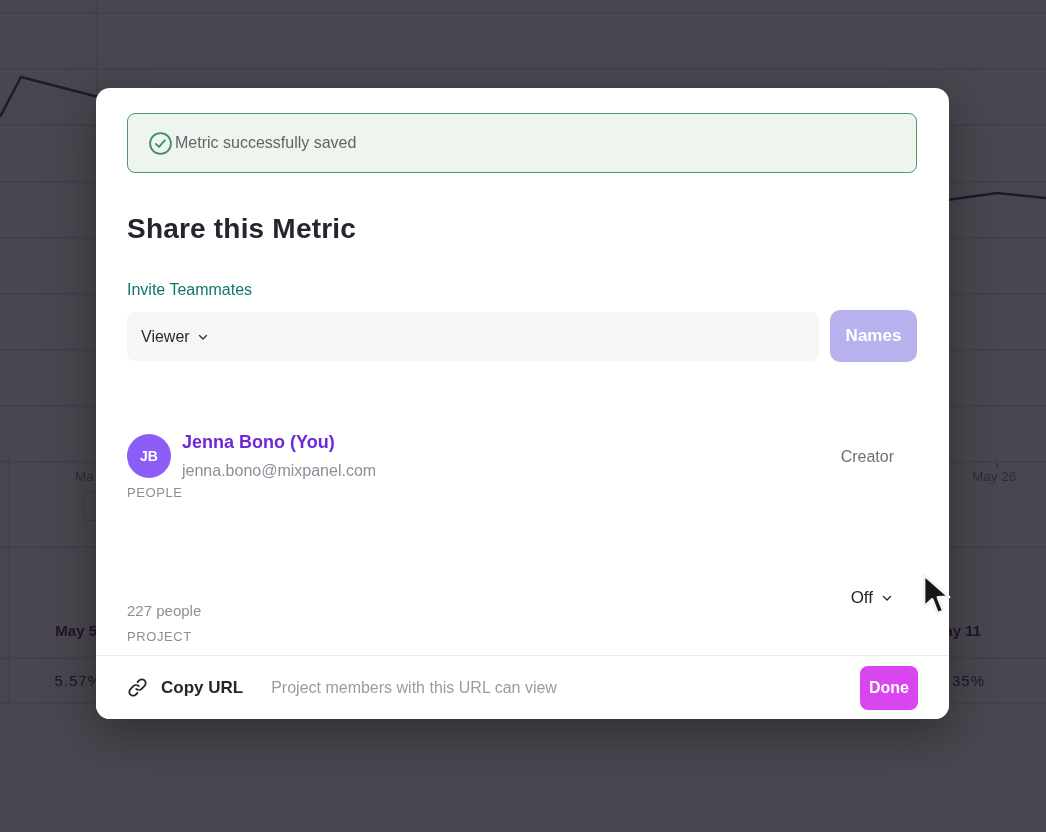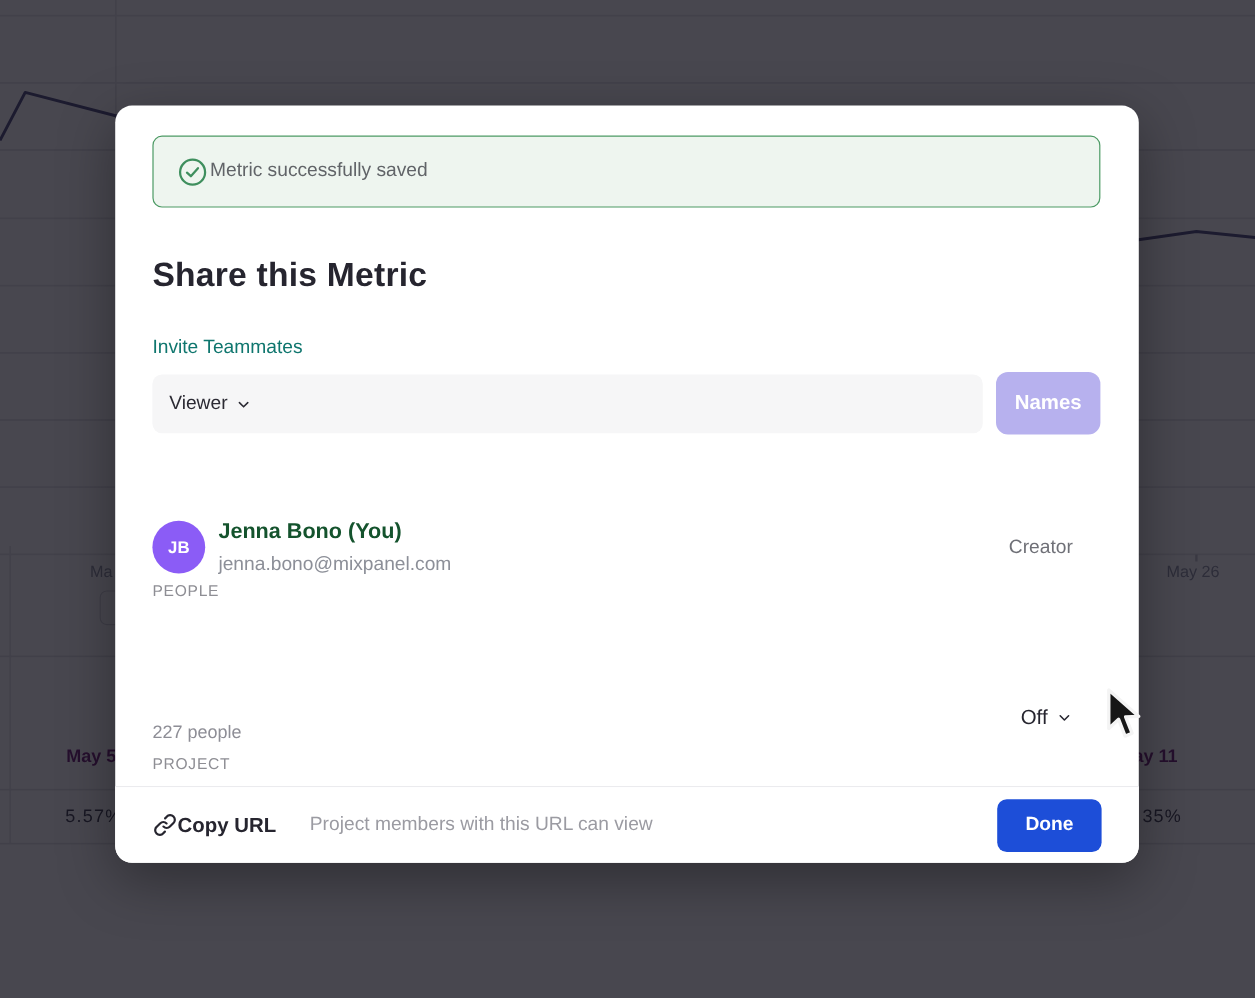--- a/index.html
+++ b/index.html
@@ -44,37 +44,37 @@
     border:none; border-radius:10px; background:#b7b1ee; color:#ffffff;
     font-size:17px; font-weight:bold; font-family:inherit; }
 
   .section-label { position:absolute; left:31px; font-size:13px; color:#8e8e94;
     letter-spacing:0.6px; font-weight:500; }
 
   .avatar { position:absolute; left:31px; top:346px; width:44px; height:44px;
     border-radius:50%; background:#8b5cf6; color:#ffffff; font-size:14px; font-weight:bold;
     display:flex; align-items:center; justify-content:center; }
   .member-name { position:absolute; left:86px; top:344px; font-size:18px; font-weight:bold;
-    color:#14532d; }
+    color:#6d28d9; }
   .member-email { position:absolute; left:86px; top:374px; font-size:16px; color:#8c8f98; }
   .member-role { position:absolute; right:55px; top:360px; font-size:16px; color:#6f7077; }
 
   .project-title { position:absolute; left:31px; top:488px; font-size:16.5px; color:#2d2d37; }
   .project-sub { position:absolute; left:31px; top:514px; font-size:15px; color:#8e8e96; }
   .project-toggle { position:absolute; right:56px; top:500px; display:flex; align-items:center;
     gap:8px; font-size:17px; color:#26252f; font-weight:500; cursor:pointer; }
 
   .modal-footer { position:absolute; left:0; top:567px; width:853px; height:64px;
     border-top:1px solid #ebebee; border-radius:0 0 14px 14px; background:#fff;
     display:flex; align-items:center; padding:0 31px; }
-  .copy-url { display:flex; align-items:center; cursor:pointer; }
+  .copy-url { display:flex; align-items:center; gap:13px; cursor:pointer; }
   .copy-url-label { font-size:17px; font-weight:bold; color:#26252f; }
   .footer-helper { margin-left:28px; font-size:16px; color:#9b9ba2; }
-  .done-btn { margin-left:auto; width:87px; height:44px; border:none; border-radius:8px;
-    background:#1d4ed8; color:#fff; font-size:16px; font-weight:bold; font-family:inherit; }
+  .done-btn { margin-left:auto; width:58px; height:44px; border:none; border-radius:8px;
+    background:#d946ef; color:#fff; font-size:16px; font-weight:bold; font-family:inherit; }
 
   .cursor { position:absolute; z-index:3; left:921px; top:573px; }
 </style>
 </head>
 <body>
 
 <div class="stage">
 
   <div class="bg">
     <svg width="1046" height="832">

